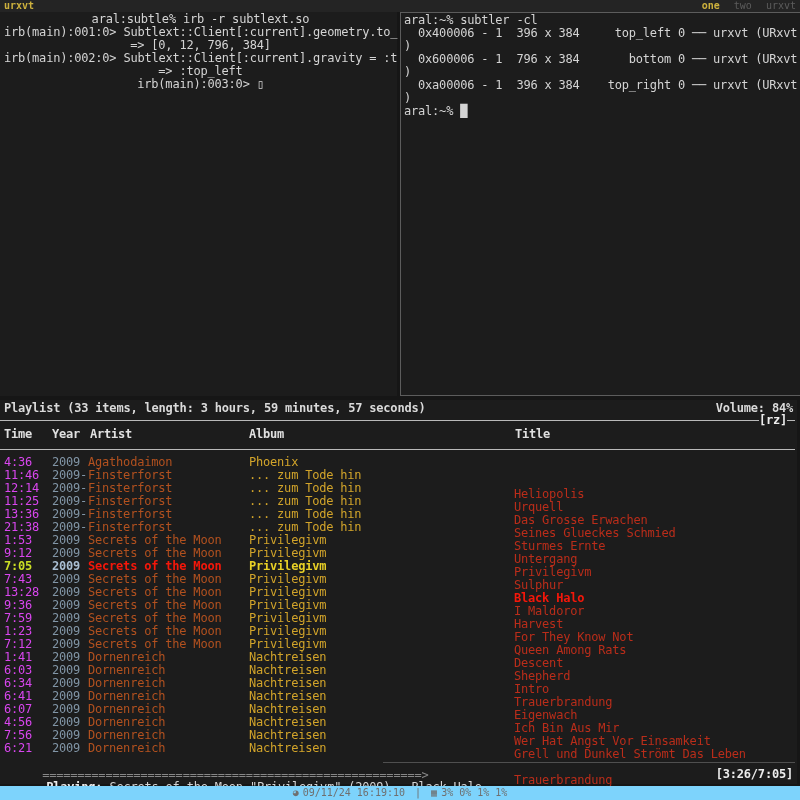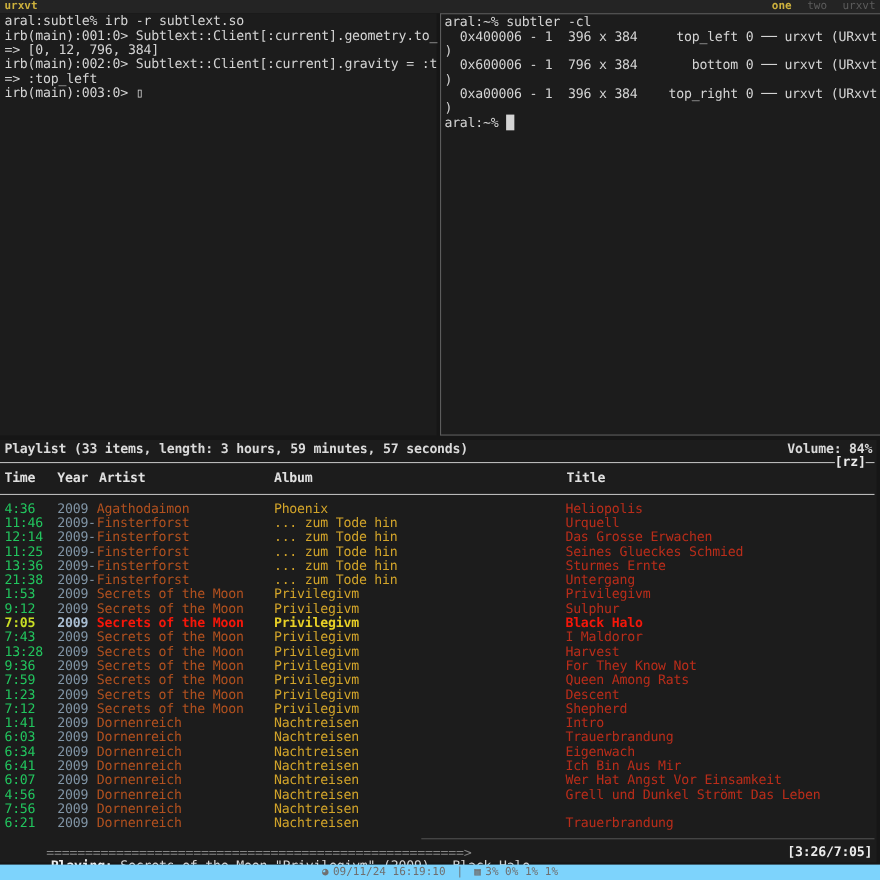--- a/index.html
+++ b/index.html
@@ -12,44 +12,44 @@
   .tb-title{position:absolute;left:4px;top:0;color:#cdb13d;font-weight:bold;}
   .ws{position:absolute;right:4px;top:0;}
   .ws span{margin-left:8px;}
   .ws .active{color:#cdb13d;font-weight:bold;}
   .ws .inactive{color:#5c5c5c;}
 
   
   .term{background:#1c1c1c;color:#d4d4d4;font-size:12px;line-height:13px;
     letter-spacing:-0.2px;box-sizing:border-box;}
   .term pre{margin:0;font:inherit;letter-spacing:inherit;}
-  .win-left{position:absolute;left:0;top:12px;width:397px;height:384px;padding:1px 0 0 4px;}
+  .win-left{position:absolute;left:0;top:12px;width:397px;height:384px;padding:1px 0 0 4px;text-align:center;}
   .win-right{position:absolute;left:400px;top:12px;width:456px;height:384px;
     border:1px solid #5c5c5c;padding:1px 0 0 3px;}
 
   
   .win-bottom{position:absolute;left:0;top:400px;width:797px;height:384px;
     background:#1c1c1c;color:#d4d4d4;font-size:12px;line-height:13px;letter-spacing:-0.2px;}
   .l-head{position:absolute;top:2px;left:4px;color:#dadada;font-weight:bold;white-space:pre;text-align:right;}
   .l-vol{position:absolute;top:2px;right:4px;color:#dadada;font-weight:bold;}
   .sep-row{position:absolute;top:14px;left:0;right:0;height:13px;}
   .sep-row .line{position:absolute;top:6px;left:0;right:2px;height:1px;background:#b9b9b9;}
   .flags{position:absolute;right:10px;top:0;background:#1c1c1c;color:#ececec;
     font-weight:bold;line-height:13px;z-index:2;}
   .colhead{position:absolute;top:28px;left:0;right:0;height:13px;color:#e0e0e0;font-weight:bold;}
   .colhead span{position:absolute;top:0;}
   .sep2{position:absolute;top:49px;left:0;right:2px;height:1px;background:#b9b9b9;}
   .rows{position:absolute;top:56px;left:0;right:0;height:300px;}
   .prow{position:absolute;left:0;width:100%;height:13px;line-height:13px;}
   .prow span{position:absolute;top:0;white-space:pre;}
-  .col-time{left:4px;}   .c-time{left:4px;color:#22c55e;}
+  .col-time{left:4px;}   .c-time{left:4px;color:#d946ef;}
   .col-year{left:52px;}  .c-year{left:52px;color:#8195a6;}
   .col-artist{left:90px;}.c-artist{left:88px;color:#b2511f;}
   .col-album{left:249px;}.c-album{left:249px;color:#d2a42a;}
-  .col-title{left:515px;}.c-title{left:514px;color:#ba2d1a;}
+  .col-title{left:515px;}.c-title{left:514px;color:#ba2d1a;margin-top:32px;}
   .prow.current span{font-weight:bold;}
   .prow.current .c-time{color:#c9de25;}
   .prow.current .c-year{color:#a9bed2;}
   .prow.current .c-artist{color:#f5170a;}
   .prow.current .c-album{color:#e8d026;}
   .prow.current .c-title{color:#f5170a;}
 
   .progress{position:absolute;top:356px;left:0;right:0;height:13px;line-height:13px;
     color:#878787;white-space:pre;}
   .progress .rest{position:absolute;top:6px;left:383px;right:2px;height:1px;background:#4f4f4f;}

